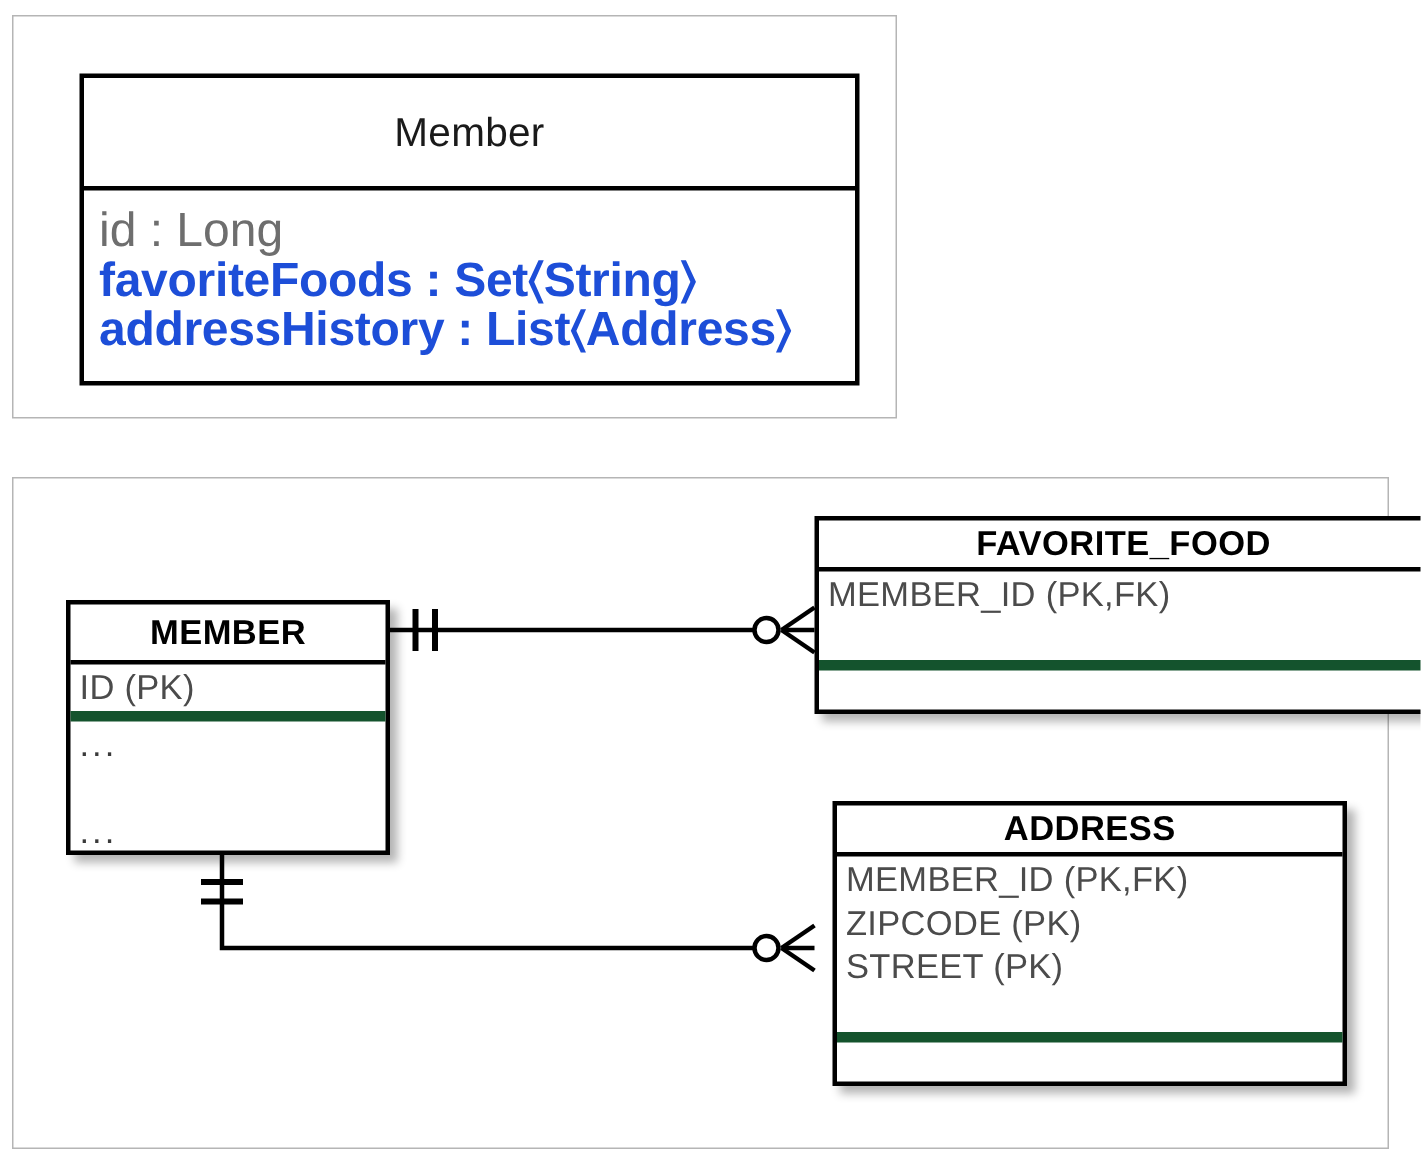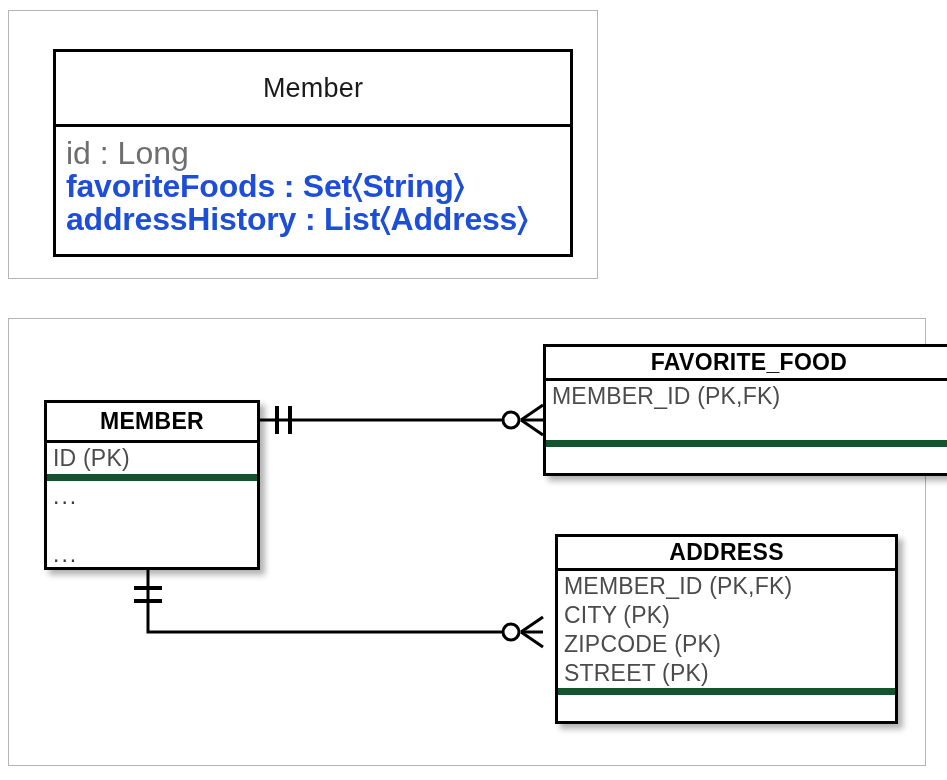--- a/index.html
+++ b/index.html
@@ -190,21 +190,20 @@
   <div class="er-section sec-cols">
     <div class="er-field">MEMBER_ID (PK,FK)</div>
   </div>
   <div class="er-section sec-empty"></div>
 </div>
 
 <div class="er-table" id="address-table">
   <div class="er-title">ADDRESS</div>
   <div class="er-section sec-cols">
     <div class="er-field">MEMBER_ID (PK,FK)</div>
-    <div class="er-field">CITY (PK)</div>
     <div class="er-field">ZIPCODE (PK)</div>
     <div class="er-field">STREET (PK)</div>
   </div>
   <div class="er-section sec-empty"></div>
 </div>
 
 <svg id="connectors" viewBox="0 0 947 780">
 
   <g>
     <line x1="260" y1="420" x2="503" y2="420" stroke-width="3"></line>

